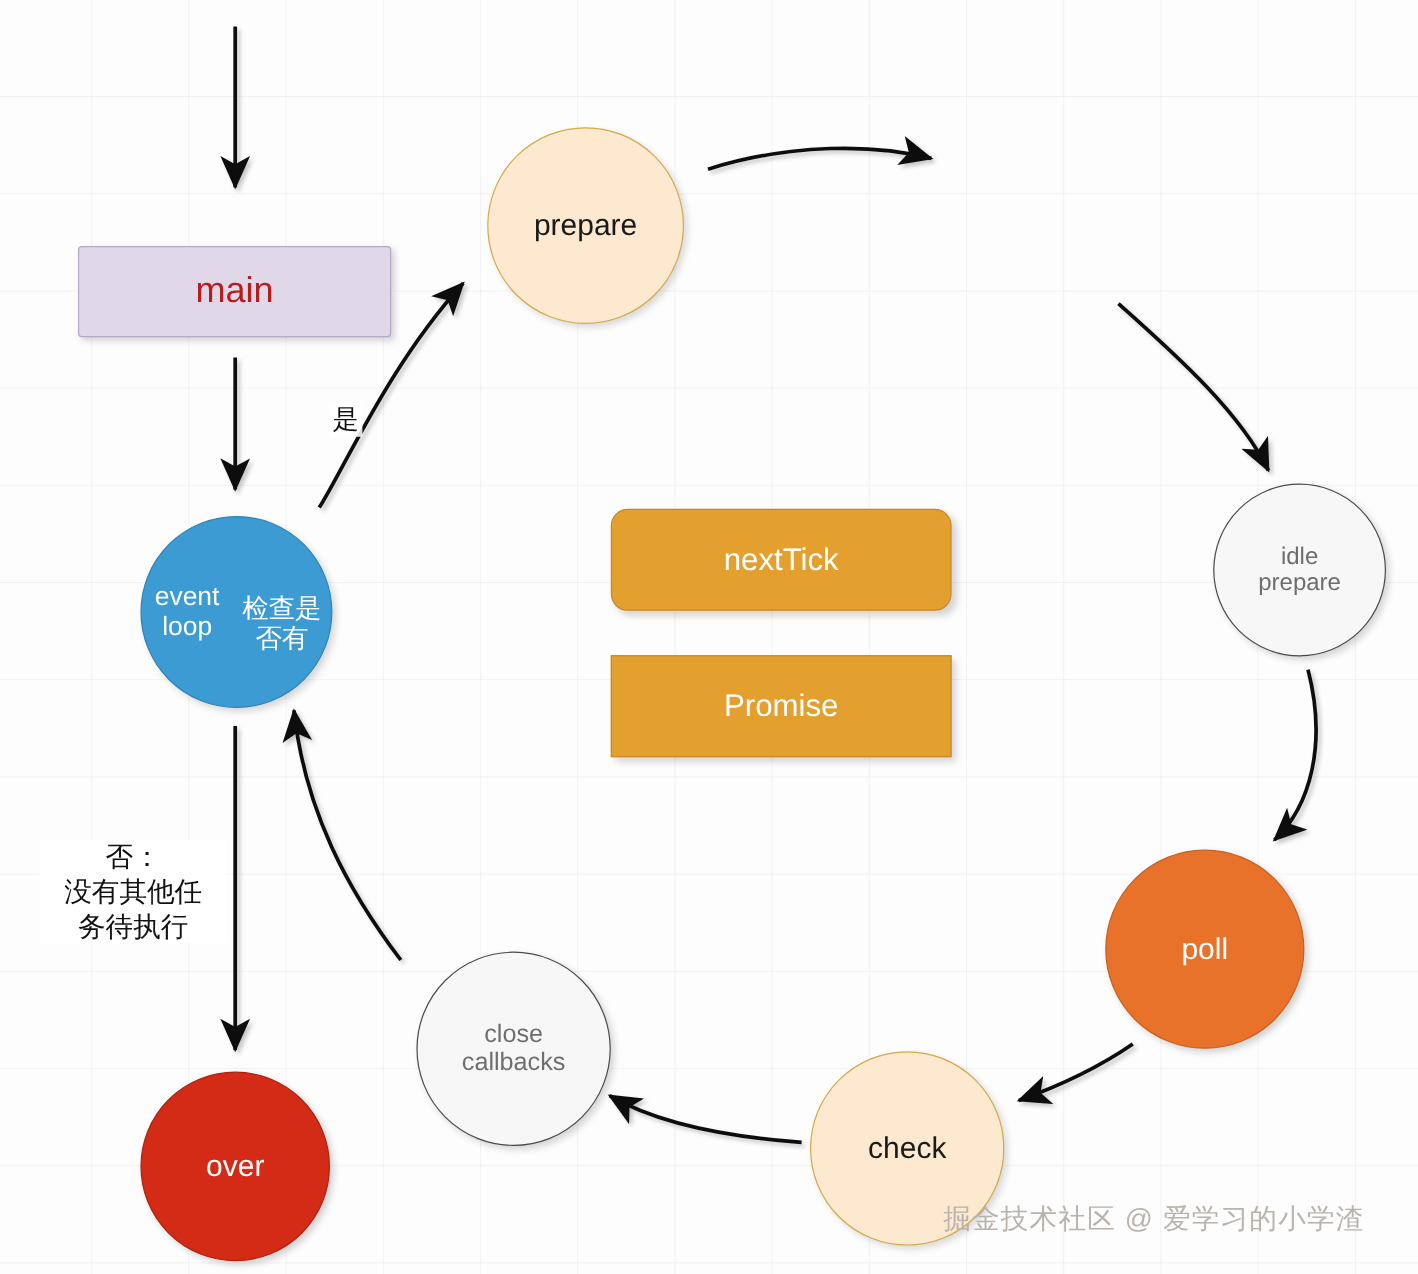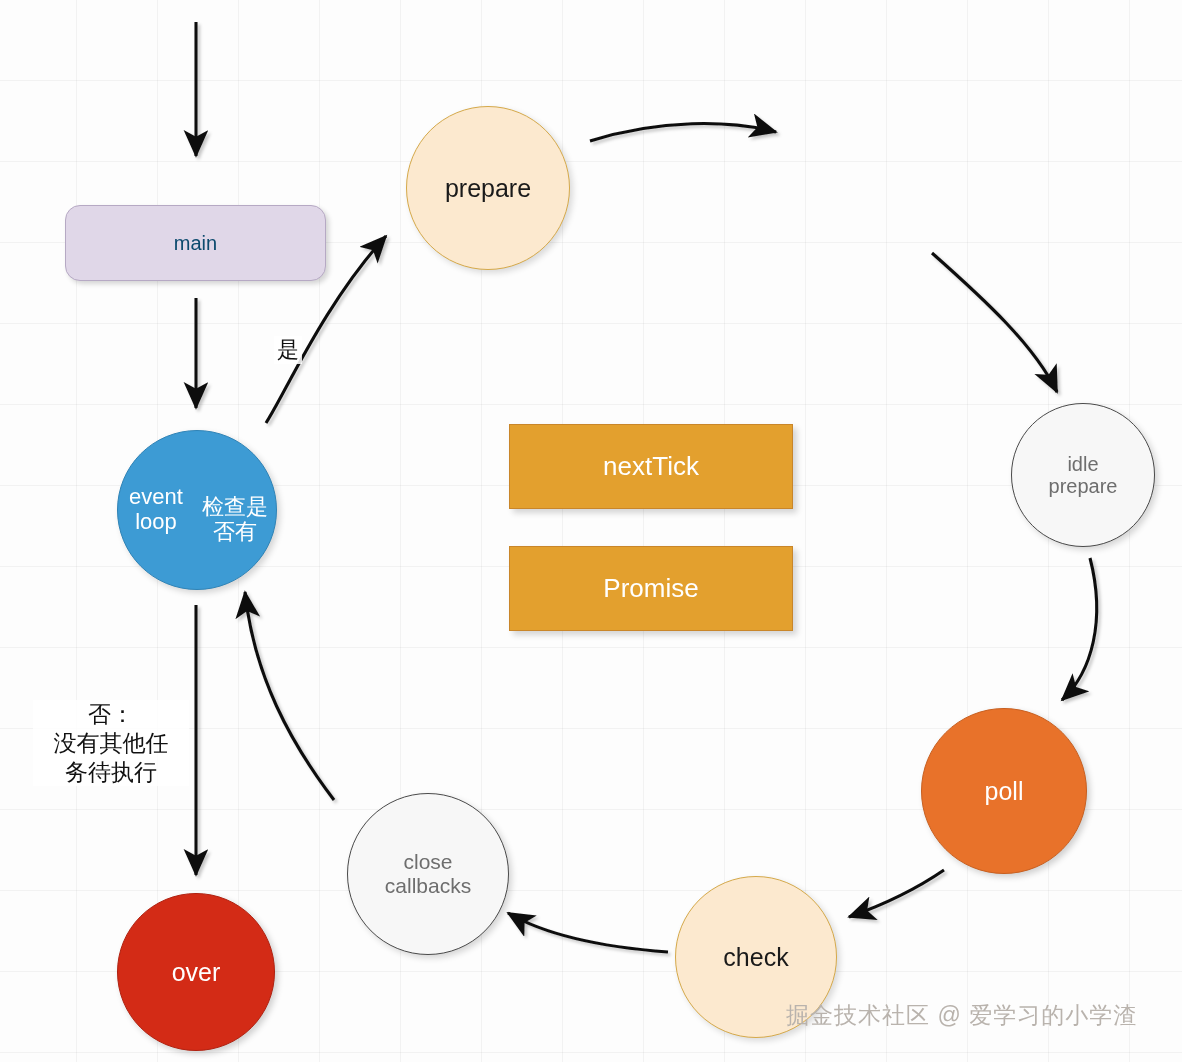--- a/index.html
+++ b/index.html
@@ -37,24 +37,24 @@
     line-height: 1.12;
   }
   .circle { border-radius: 50%; }
 
   
   .box-main {
     left: 65px; top: 205px;
     width: 261px; height: 76px;
     background: #e0d7e8;
     border: 1px solid #b6a9c4;
-    border-radius: 15px;
+    border-radius: 3px;
     box-shadow: 3px 3px 5px rgba(0,0,0,0.16);
-    font-size: 20px;
-    color: #0c4a6e;
+    font-size: 30px;
+    color: #b91c1c;
   }
 
   
   .c-timers {
     left: 406px; top: 106px;
     width: 164px; height: 164px;
     background: #fce9cf;
     border: 1.5px solid #d5a94a;
     box-shadow: 3px 3px 6px rgba(0,0,0,0.14);
     font-size: 25px;
@@ -142,21 +142,21 @@
   }
 
   
   .box-queue {
     background: #e3a02e;
     border: 1px solid #c9862a;
     box-shadow: 4px 4px 6px rgba(0,0,0,0.16);
     font-size: 26px;
     color: #ffffff;
   }
-  .box-nexttick { left: 509px; top: 424px; width: 284px; height: 85px; }
+  .box-nexttick { left: 509px; top: 424px; width: 284px; height: 85px; border-radius: 14px; }
   .box-promise  { left: 509px; top: 546px; width: 284px; height: 85px; align-items: center; }
 
   
   .edge-label {
     position: absolute;
     color: #111111;
     background: rgba(255,255,255,0.86);
     padding: 0 3px;
     font-size: 22px;
     line-height: 1.25;

